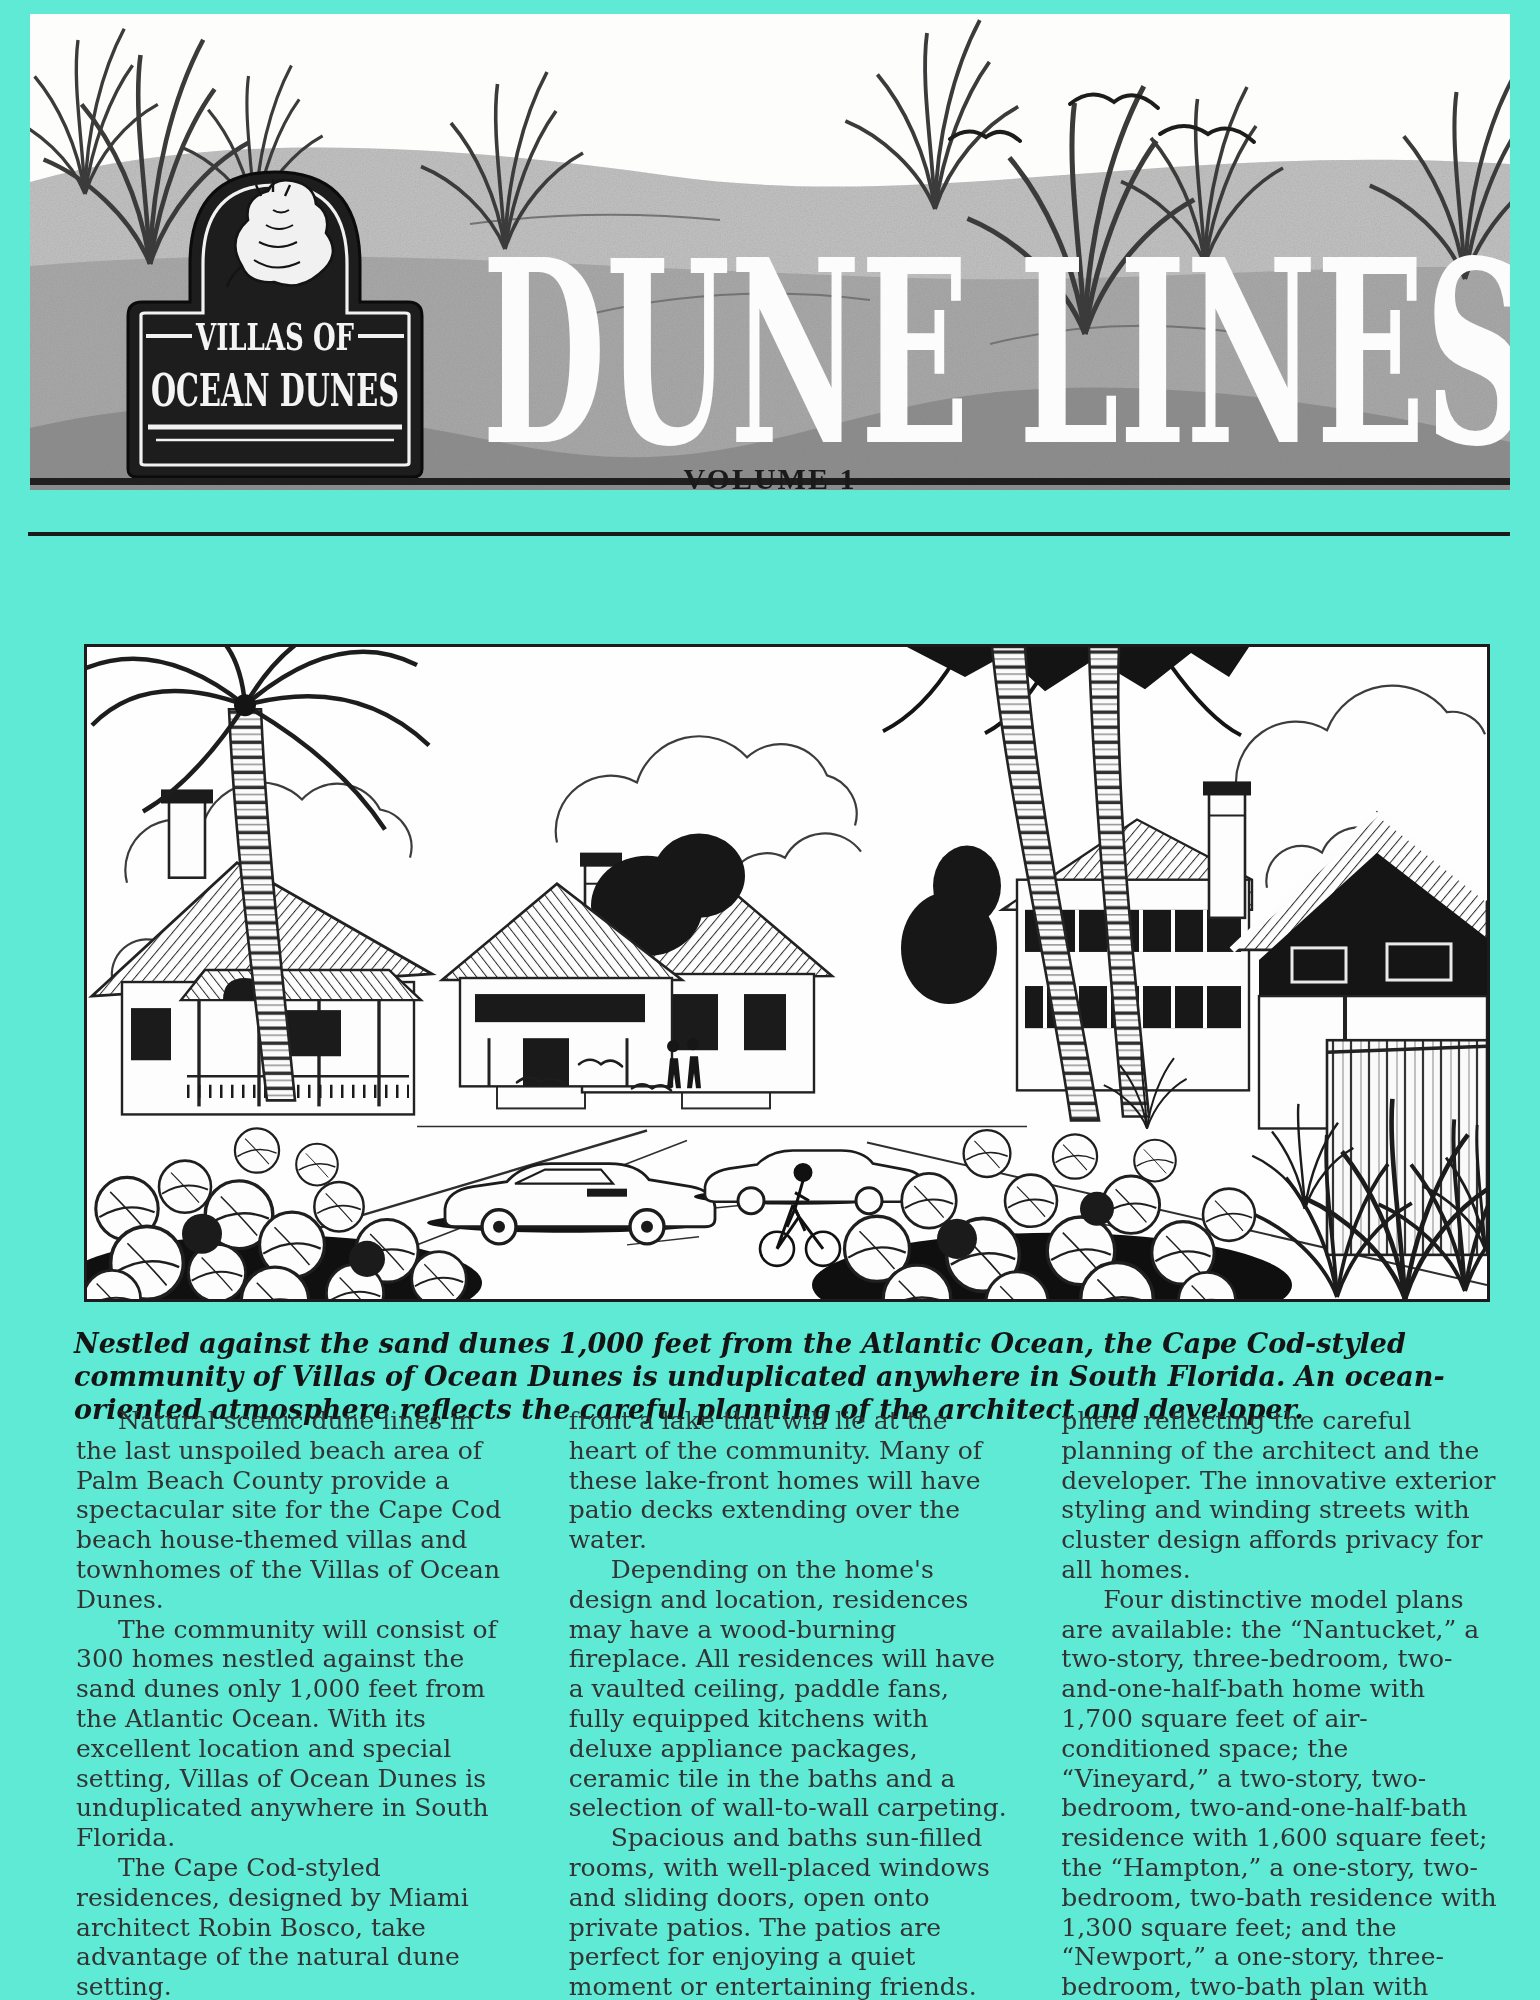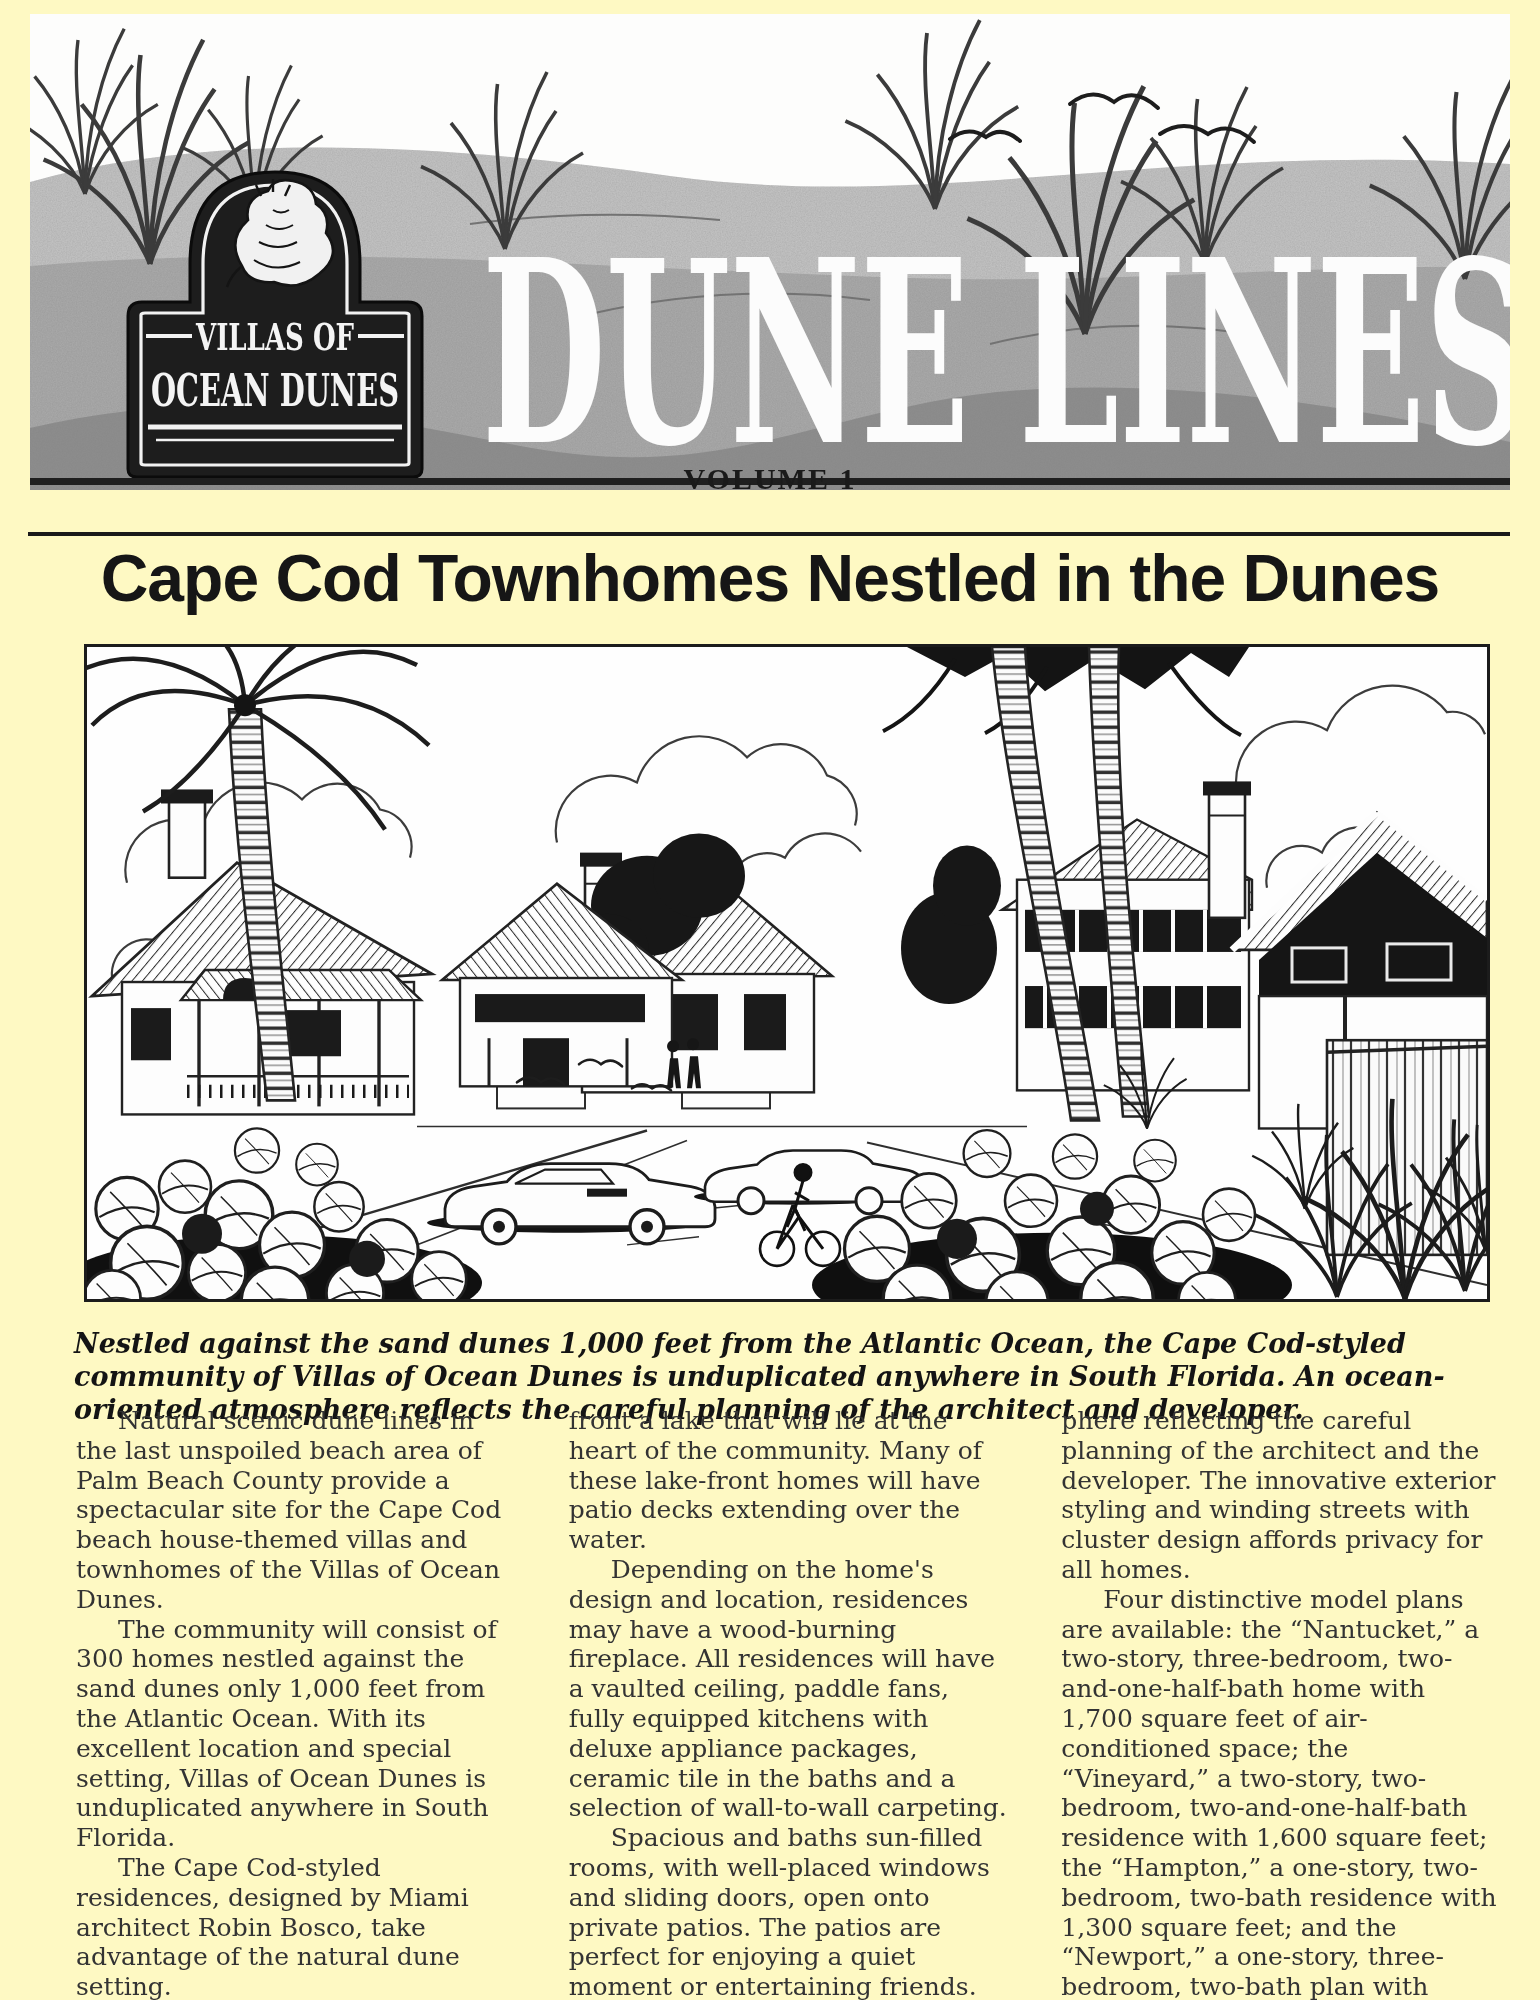--- a/index.html
+++ b/index.html
@@ -1,17 +1,17 @@
 <!DOCTYPE html>
 <html><head>
 <meta charset="utf-8">
 <style>
   html,body{margin:0;padding:0;background:#e8e8e8;}
   .page{
-    position:relative; width:1540px; height:2000px; background:#fef9c3;
+    position:relative; width:1540px; height:2000px; background:#5eead4;
     overflow:hidden; font-family:"DejaVu Serif", serif; color:#2c2c2c;
     margin:0 auto;
   }
   .masthead{position:absolute; left:30px; top:14px; width:1480px; height:476px;}
   .volume-line{
     position:absolute; top:462px; left:0; width:100%; text-align:center;
     font-family:"Liberation Serif", serif; font-weight:bold; font-size:30px;
     letter-spacing:2px; color:#1a1a1a;
   }
   .thin-rule{position:absolute; top:532px; left:28px; width:1482px; height:4px; background:#1a1a1a;}
@@ -118,21 +118,20 @@
       </g>
 
       <text x="452" y="428" font-family="DejaVu Serif, serif" font-weight="bold" font-size="252" fill="#fcfcfc" textLength="1046" lengthAdjust="spacingAndGlyphs">DUNE LINES</text>
 
       <rect x="0" y="464" width="1480" height="7" fill="#1f1f1f"></rect>
     </svg>
   </div>
 
   <div class="volume-line">VOLUME 1</div>
   <div class="thin-rule"></div>
-  <h1 class="headline">Cape Cod Townhomes Nestled in the Dunes</h1>
 
   <div class="figure-box">
     <svg viewBox="0 0 1400 650" preserveAspectRatio="none">
       <defs>
         <pattern id="hatch" width="8" height="8" patternUnits="userSpaceOnUse" patternTransform="rotate(40)">
           <rect width="8" height="8" fill="#fefefe"></rect>
             <line x1="0" y1="0" x2="0" y2="8" stroke="#2b2b2b" stroke-width="2"></line>
         </pattern>
         <pattern id="hatch2" width="8" height="8" patternUnits="userSpaceOnUse" patternTransform="rotate(-38)">
           <rect width="8" height="8" fill="#fefefe"></rect>

